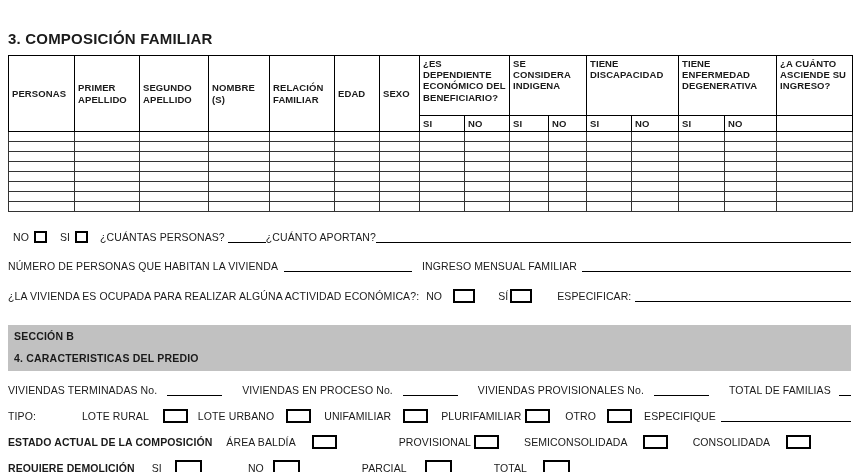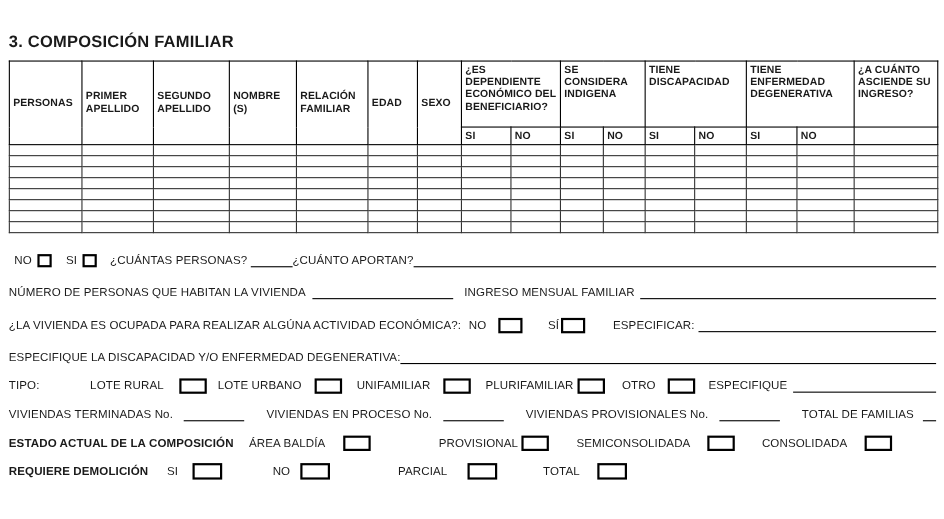--- a/index.html
+++ b/index.html
@@ -264,54 +264,54 @@
   <div class="line" style="margin-top:16px;">
     <span>¿LA VIVIENDA ES OCUPADA PARA REALIZAR ALGÚNA ACTIVIDAD ECONÓMICA?:</span>
     <span style="margin-left:7px;">NO</span>
     <span class="cb cb-m" style="margin-left:11px;"></span>
     <span style="margin-left:23px;">SÍ</span>
     <span class="cb cb-m" style="margin-left:2px;"></span>
     <span style="margin-left:25px;">ESPECIFICAR:</span>
     <span class="u-fill" style="margin-left:4px;"></span>
   </div>
 
-  <div class="line" style="margin-top:15px;">
-    <span>ESPECIFIQUE LA DISCAPACIDAD Y/O ENFERMEDAD DEGENERATIVA:</span>
-    <span class="u-fill"></span>
-  </div>
-
+
+  <div class="band" id="band" style="background: rgb(193, 193, 193);">
+    <div>SECCIÓN B</div>
+    <div class="sub">4. CARACTERISTICAS DEL PREDIO</div>
+  </div>
+
+  <div class="line" style="margin-top:12px;">
+    <span>VIVIENDAS TERMINADAS No.</span>
+    <span class="u" style="width:55px; margin-left:10px;"></span>
+    <span style="margin-left:20px;">VIVIENDAS EN PROCESO No.</span>
+    <span class="u" style="width:55px; margin-left:10px;"></span>
+    <span style="margin-left:20px;">VIVIENDAS PROVISIONALES No.</span>
+    <span class="u" style="width:55px; margin-left:10px;"></span>
+    <span style="margin-left:20px;">TOTAL DE FAMILIAS</span>
+    <span class="u-fill" style="margin-left:8px;"></span>
+  </div>
 
   <div class="line" style="margin-top:12px;">
     <span>TIPO:</span>
     <span style="margin-left:46px;">LOTE RURAL</span>
     <span class="cb cb-l" style="margin-left:14px;"></span>
     <span style="margin-left:10px;">LOTE URBANO</span>
     <span class="cb cb-l" style="margin-left:12px;"></span>
     <span style="margin-left:13px;">UNIFAMILIAR</span>
     <span class="cb cb-l" style="margin-left:12px;"></span>
     <span style="margin-left:13px;">PLURIFAMILIAR</span>
     <span class="cb cb-l" style="margin-left:4px;"></span>
     <span style="margin-left:15px;">OTRO</span>
     <span class="cb cb-l" style="margin-left:11px;"></span>
     <span style="margin-left:12px;">ESPECIFIQUE</span>
     <span class="u-fill" style="margin-left:5px;"></span>
   </div>
 
   <div class="line" style="margin-top:12px;">
-    <span>VIVIENDAS TERMINADAS No.</span>
-    <span class="u" style="width:55px; margin-left:10px;"></span>
-    <span style="margin-left:20px;">VIVIENDAS EN PROCESO No.</span>
-    <span class="u" style="width:55px; margin-left:10px;"></span>
-    <span style="margin-left:20px;">VIVIENDAS PROVISIONALES No.</span>
-    <span class="u" style="width:55px; margin-left:10px;"></span>
-    <span style="margin-left:20px;">TOTAL DE FAMILIAS</span>
-    <span class="u-fill" style="margin-left:8px;"></span>
-  </div>
-
-  <div class="line" style="margin-top:12px;">
     <span class="b">ESTADO ACTUAL DE LA COMPOSICIÓN</span>
     <span style="margin-left:14px;">ÁREA BALDÍA</span>
     <span class="cb cb-l" style="margin-left:16px;"></span>
     <span style="margin-left:62px;">PROVISIONAL</span>
     <span class="cb cb-l" style="margin-left:3px;"></span>
     <span style="margin-left:25px;">SEMICONSOLIDADA</span>
     <span class="cb cb-l" style="margin-left:15px;"></span>
     <span style="margin-left:25px;">CONSOLIDADA</span>
     <span class="cb cb-l" style="margin-left:16px;"></span>
   </div>

